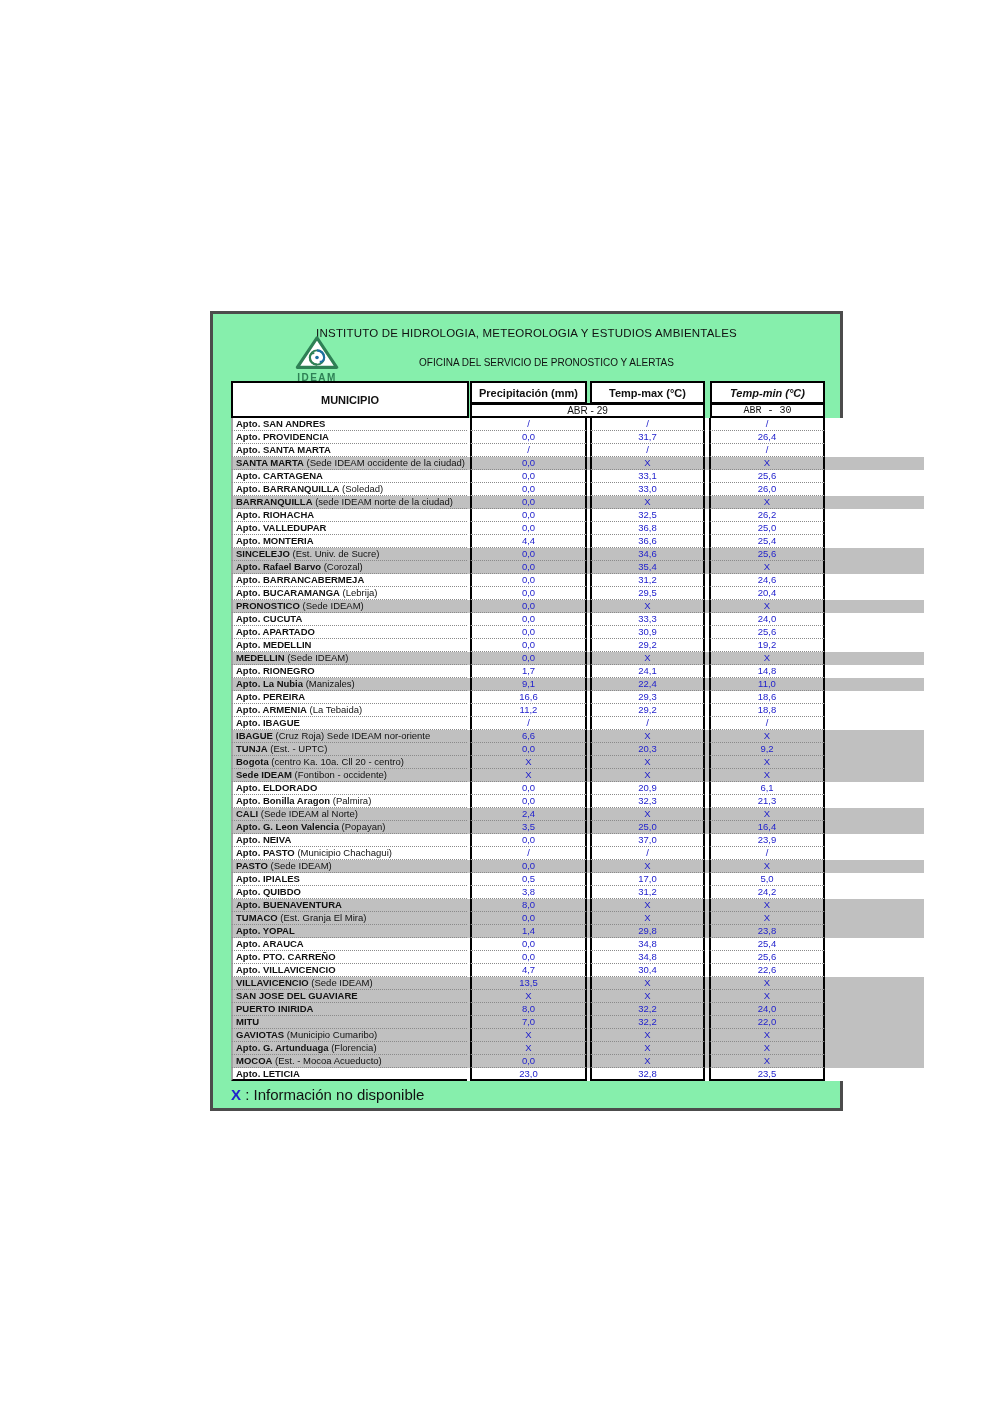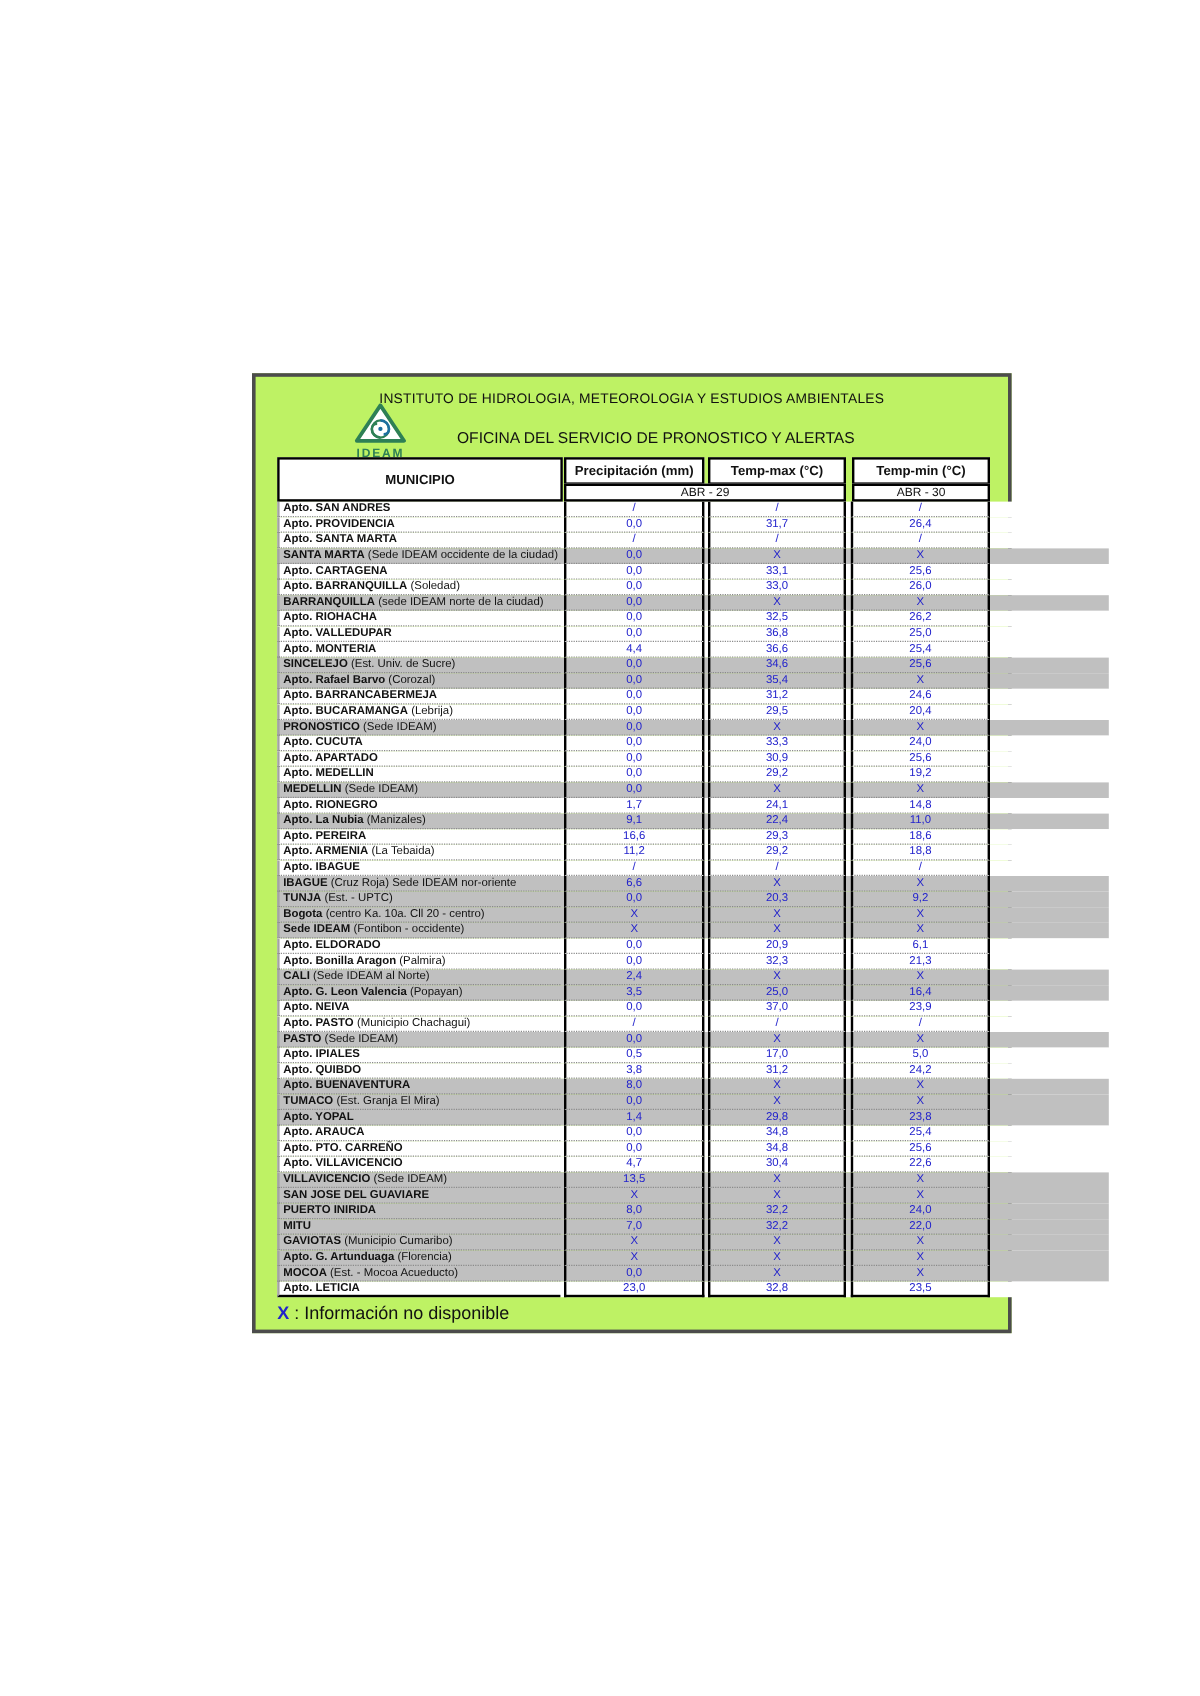--- a/index.html
+++ b/index.html
@@ -2,48 +2,48 @@
 <html><head>
 <meta charset="utf-8">
 <style>
   html,body { margin:0; padding:0; }
   body {
     width:1000px; height:1413px; background:#ffffff; position:relative;
     font-family:"Liberation Sans", sans-serif; color:#111;
   }
   .frame {
     position:absolute; left:210px; top:311px; width:633px; height:800px;
-    border:3px solid #4c4c4c; box-sizing:border-box; background:#bef264;
+    border:3px solid #4c4c4c; box-sizing:border-box; background:#86efac;
   }
   .title1 {
     position:absolute; top:13px; left:0; right:0; text-align:center;
     font-size:11.5px; letter-spacing:0.2px; color:#111;
   }
   .title2 {
     position:absolute; top:43px; left:40px; right:0; text-align:center;
-    font-size:13px; color:#111;
+    font-size:10px; color:#111;
   }
   .logo { position:absolute; left:79px; top:22px; width:50px; text-align:center; }
   .logo-text { font-size:10px; font-weight:bold; letter-spacing:1.5px; color:#2e8055; margin-top:-2px; }
 
   .tbl { position:absolute; left:18px; top:67px; width:693px; }
 
   
   .thead { position:relative; height:37px; }
   .hbox {
     position:absolute; box-sizing:border-box; border:2px solid #000;
     display:flex; align-items:center; justify-content:center;
     font-weight:bold; font-size:11px; background:#fff;
   }
   .h-mun    { left:0;     top:0;    width:238px; height:37px; }
   .h-precip { left:239px; top:0;    width:117px; height:23px; }
   .h-tmax   { left:359px; top:0;    width:115px; height:23px; }
-  .h-tmin   { left:479px; top:0;    width:115px; height:23px; }
+  .h-tmin   { left:479px; top:0;    width:115px; height:23px;font-style:italic; }
   .h-abr29  { left:239px; top:22px; width:235px; height:15px; font-weight:normal; font-size:10px; }
-  .h-abr30  { left:479px; top:22px; width:115px; height:15px; font-weight:normal; font-size:10px; }
+  .h-abr30  { left:479px; top:22px; width:115px; height:15px; font-weight:normal; font-size:10px;font-family:Liberation Mono, monospace; }
 
   
   .tbody { border-top:0; }
   .row { display:flex; height:13px; background:#fff; }
   .row.shaded { background:#c0c0c0; }
   .c-mun {
     width:236px; box-sizing:border-box; border-left:2px solid #a3a3a3;
     border-bottom:1px dotted #8a8a8a; padding:0 0 0 3px;
     font-size:9.5px; line-height:12px; font-weight:bold;
     white-space:nowrap; overflow:hidden;

